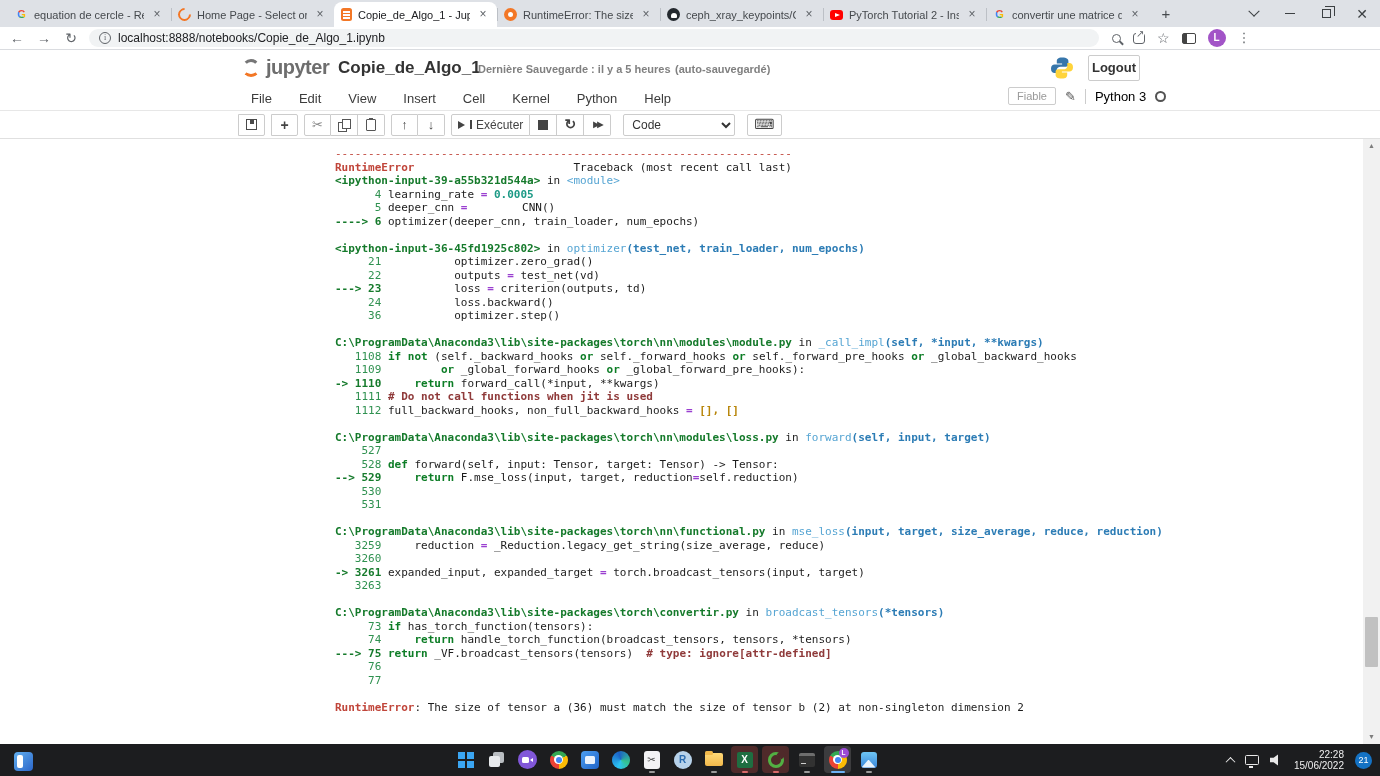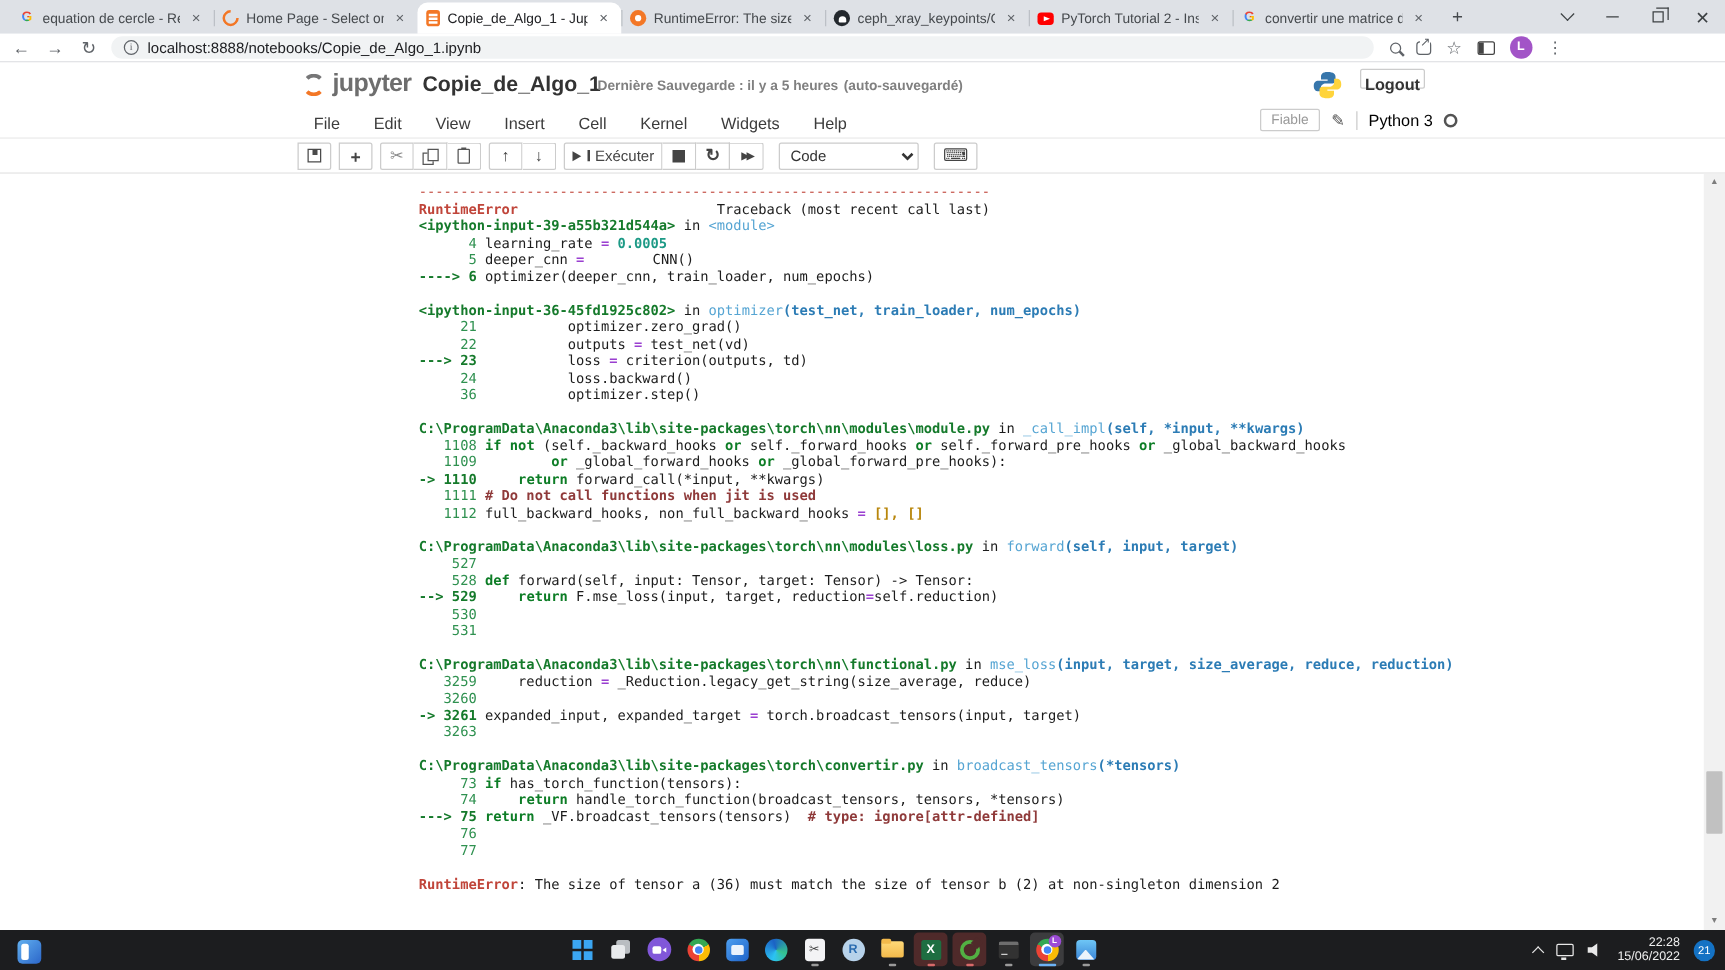--- a/index.html
+++ b/index.html
@@ -57,21 +57,21 @@
   .jp-header { position:absolute; top:50px; left:0; right:0; height:36px; background:#fff;font-weight:bold; }
   .jlogo { position:absolute; left:240px; top:6px; display:flex; align-items:center; gap:4px; }
   .jlogo-ic { width:22px; height:22px; position:relative; }
   .jlogo-ic::before { content:""; position:absolute; inset:2px; border:3px solid transparent; border-top-color:#767677; border-radius:50%; }
   .jlogo-ic::after { content:""; position:absolute; inset:2px; border:3px solid transparent; border-bottom-color:#f37726; border-radius:50%; }
   .jlogo-text { font-size:20px; color:#6e6e6e; letter-spacing:-0.5px; }
   .nb-title { position:absolute; left:338px; top:8px; font-size:17px; color:#333; }
   .save-status { position:absolute; left:478px; top:13px; font-size:11px; color:#808080; }
   .autosave { position:absolute; left:675px; top:13px; font-size:11px; color:#808080; }
   .pylogo { position:absolute; left:1050px; top:6px; }
-  .logout-btn { position:absolute; left:1088px; top:5px; width:52px; height:16px; border:1px solid #ccc; border-radius:2px; background:#fff; font-size:13px; color:#333; text-align:center; line-height:24px; }
+  .logout-btn { position:absolute; left:1088px; top:5px; width:52px; height:26px; border:1px solid #ccc; border-radius:2px; background:#fff; font-size:13px; color:#333; text-align:center; line-height:24px; }
 
   
   .jp-menubar { position:absolute; top:86px; left:0; right:0; height:25px; border-bottom:1px solid #e7e7e7; background:#fff; }
   .menus { position:absolute; left:251px; top:0; height:24px; display:flex; gap:27px; align-items:center; list-style:none; }
   .menus li { font-size:13px; color:#3c3c3c; cursor:default; }
   .menu-right { position:absolute; left:1008px; top:1px; display:flex; align-items:center; gap:9px; }
   .trusted-btn { border:1px solid #ccc; border-radius:2px; background:#fff; color:#999; font-size:11px; padding:2px 8px; }
   .pencil-ic { font-size:13px; color:#555; }
   .vsep { width:1px; height:15px; background:#ccc; }
   .kernel-name { font-size:13px; color:#000; }
@@ -262,21 +262,21 @@
   </div>
 
   <div class="jp-menubar">
     <ul class="menus" id="menus">
         <li>File</li>
         <li>Edit</li>
         <li>View</li>
         <li>Insert</li>
         <li>Cell</li>
         <li>Kernel</li>
-        <li>Widgets</li>
+        <li>Python</li>
         <li>Help</li>
       </ul>
     <div class="menu-right">
       <span class="trusted-btn">Fiable</span>
       <span class="pencil-ic">✎</span>
       <span class="vsep"></span>
       <span class="kernel-name">Python 3</span>
       <span class="kernel-ind"></span>
     </div>
   </div>

